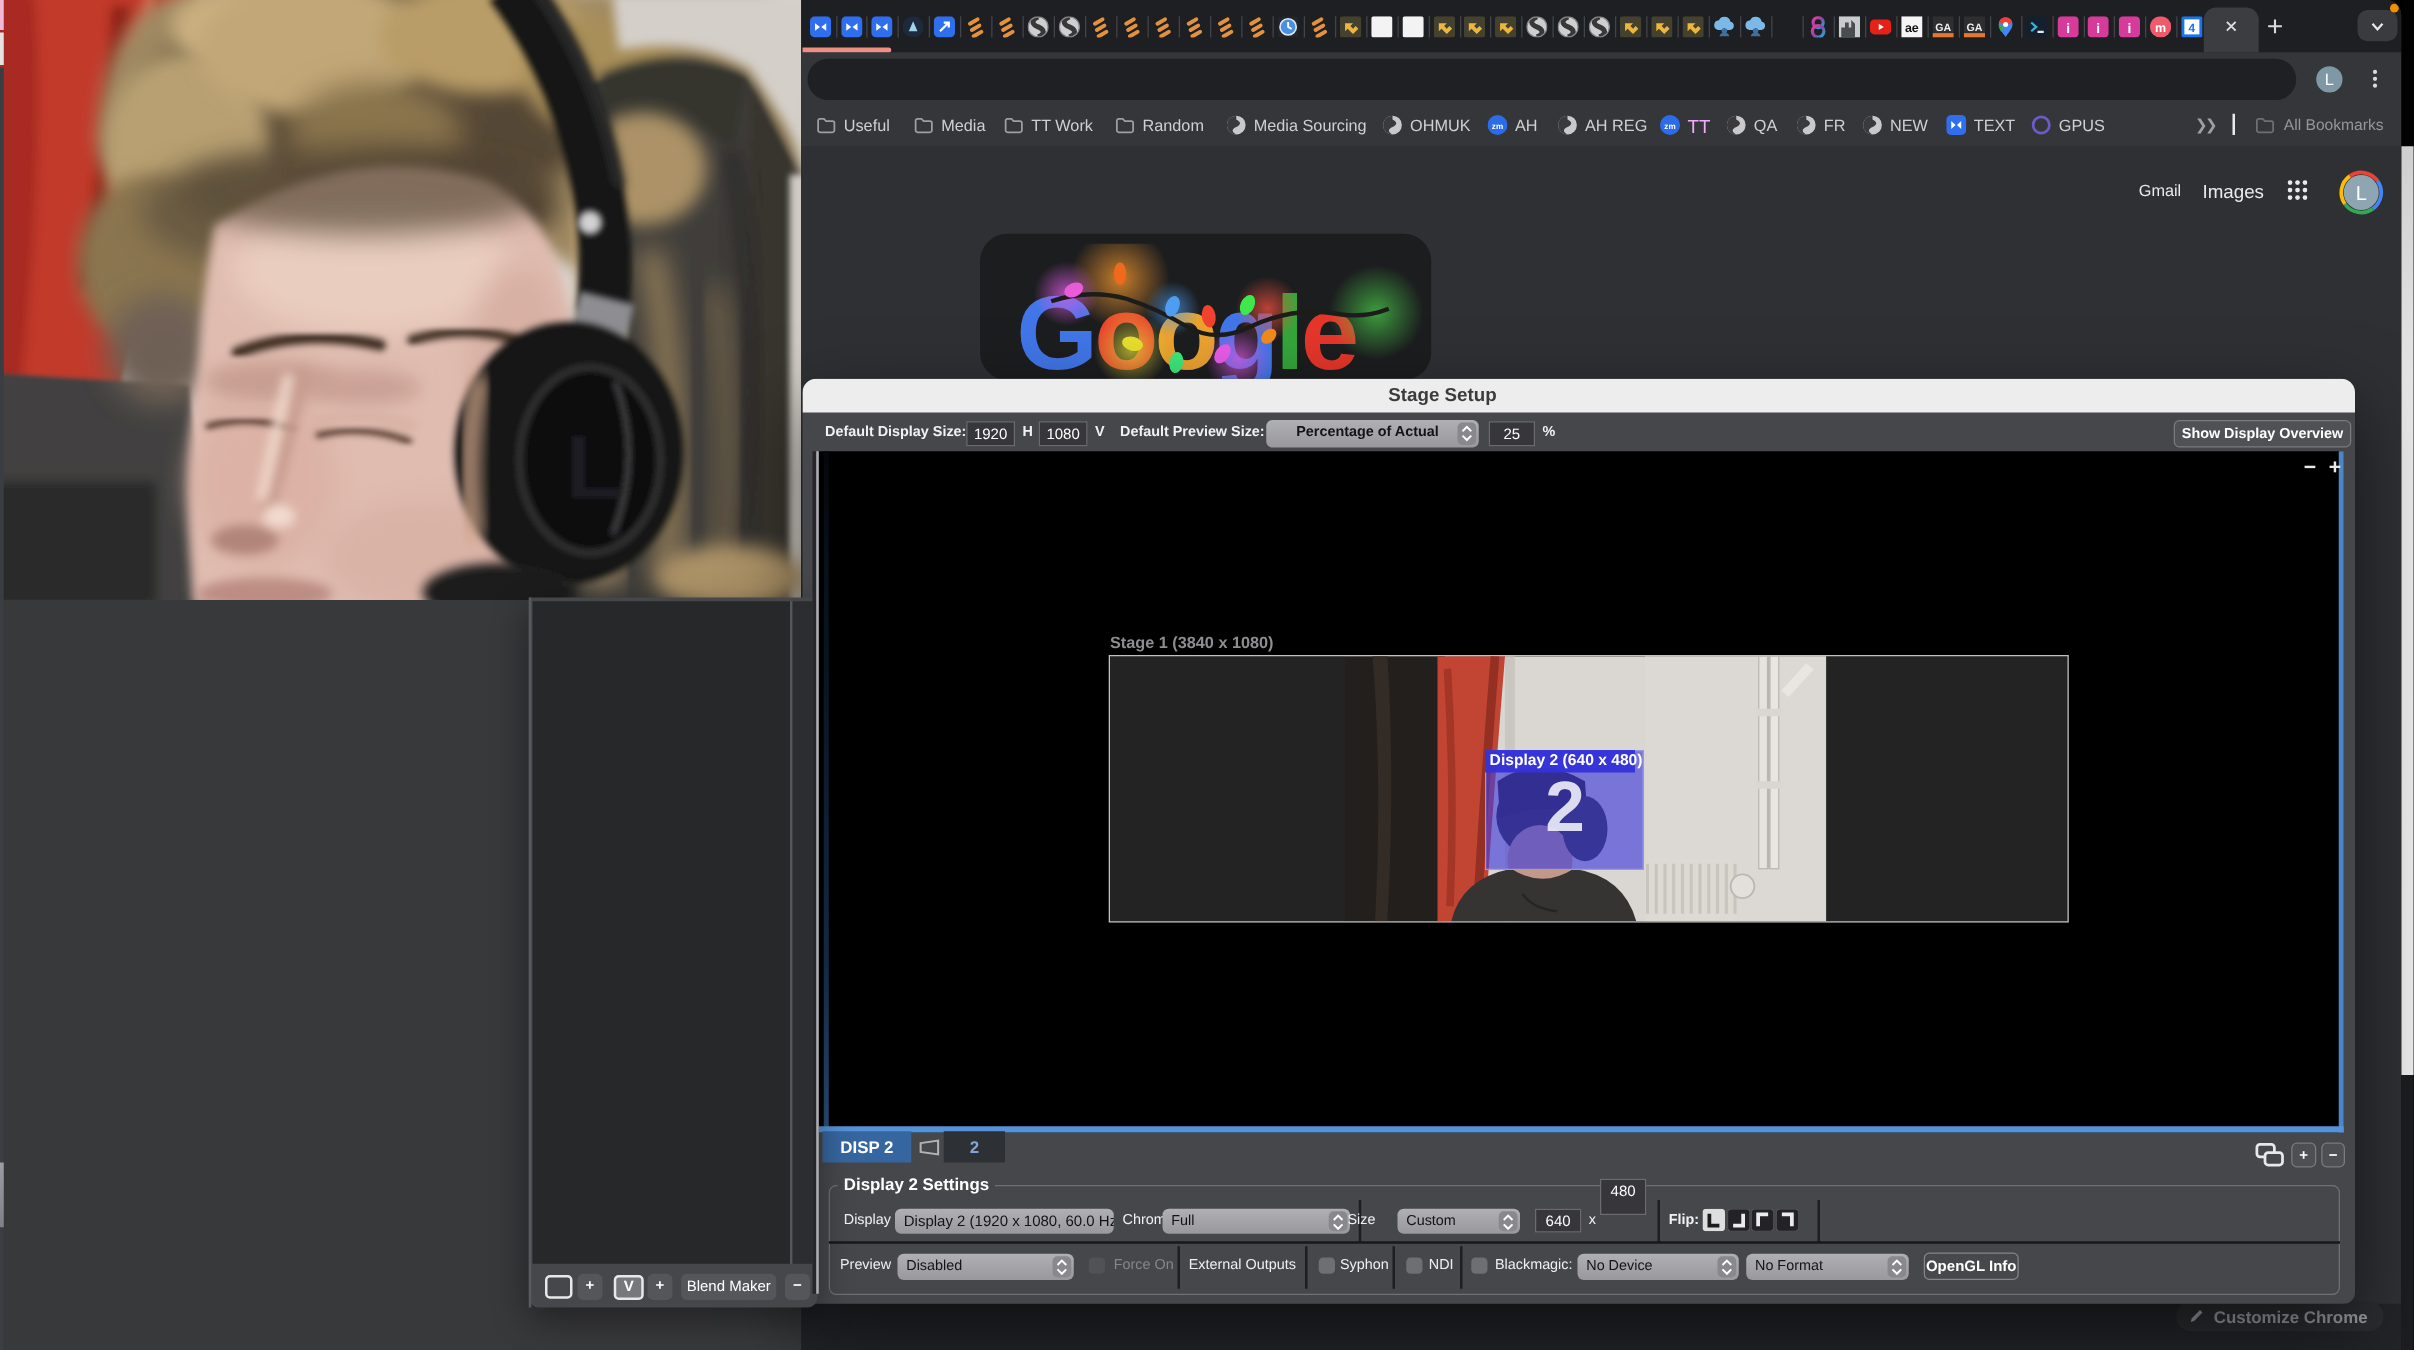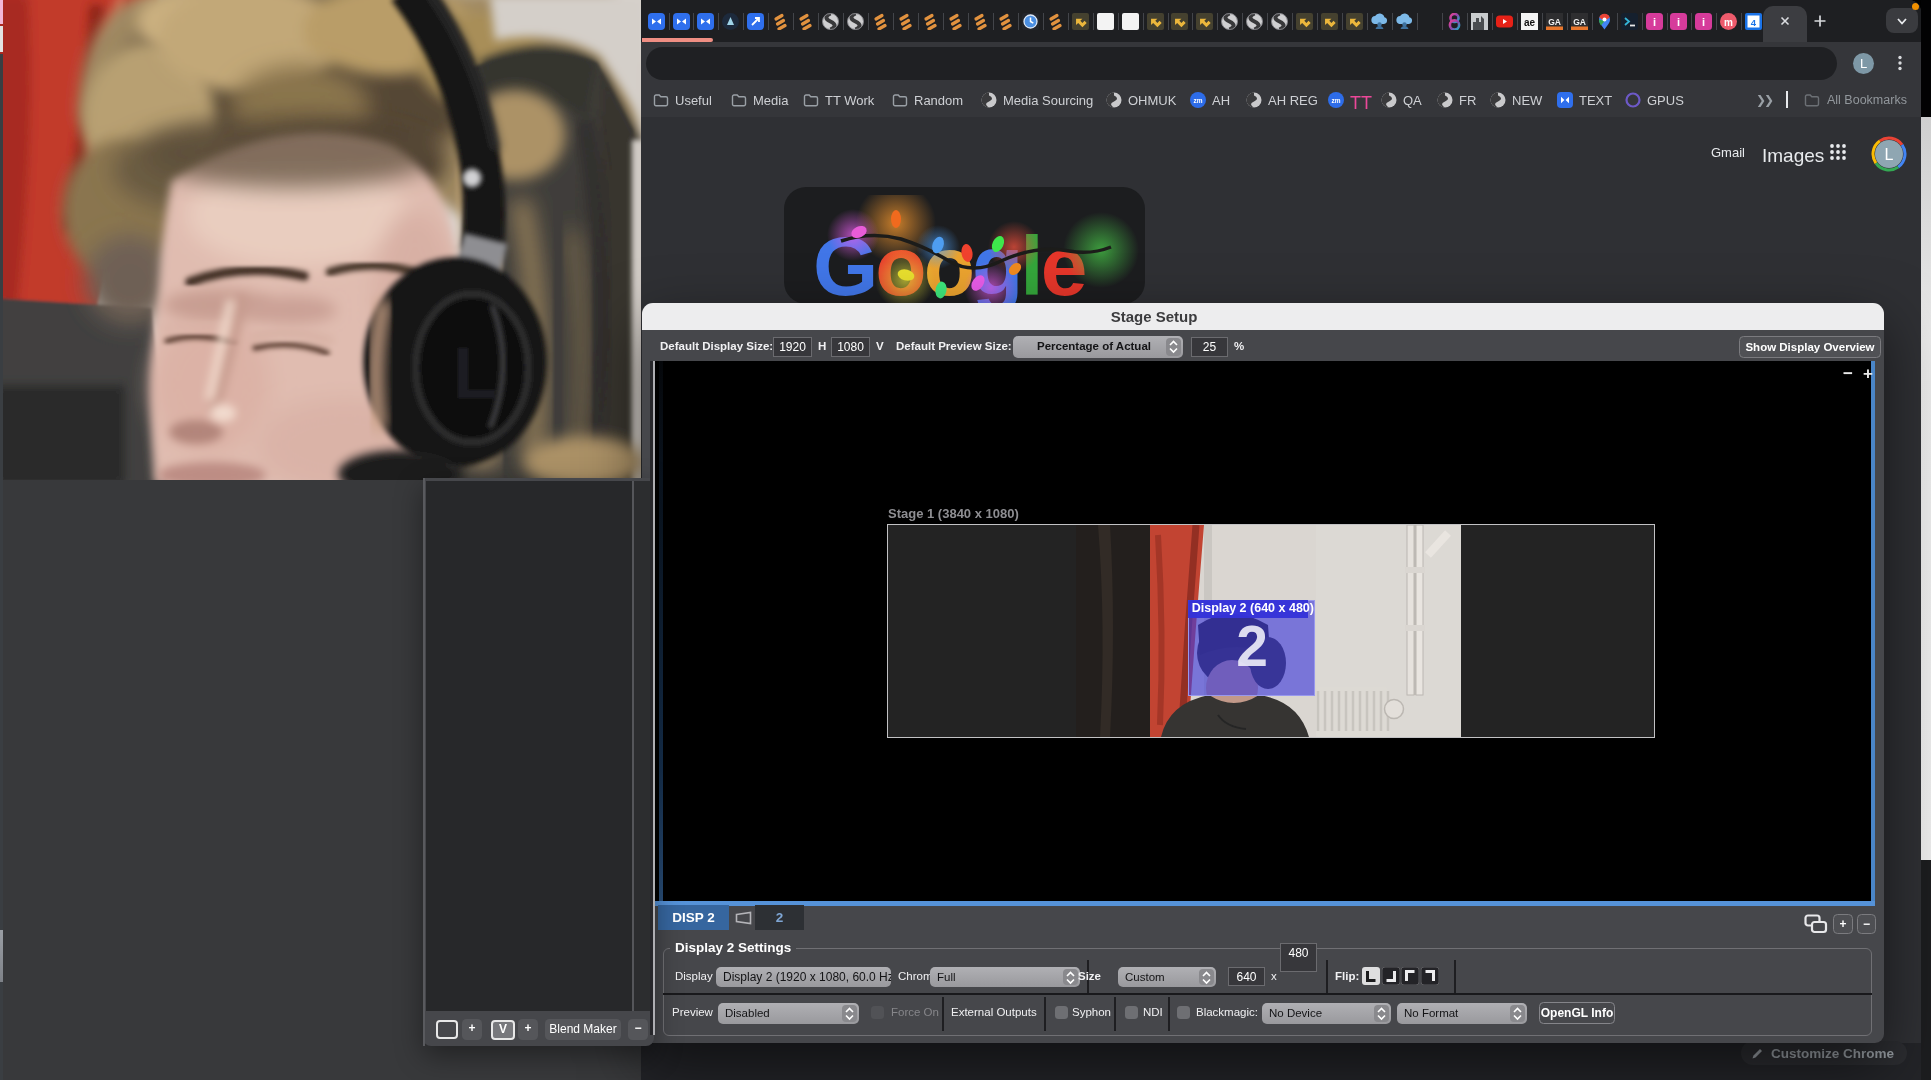--- a/index.html
+++ b/index.html
@@ -441,21 +441,21 @@
 <div class="abs" style="left:571px;top:93px;color:#ced0d4;font-size:13px;white-space:nowrap">AH</div>
 <div class="abs" style="left:605px;top:92px"><svg width="16" height="16" viewBox="0 0 16 16" style="">
           <circle cx="8" cy="8" r="7.5" fill="#c9c9cb"></circle>
           <path d="M8 .5 a7.5 7.5 0 0 0 0 15 c-3.8-2.3-3.8-4.2 0-6 s4.2-3.8 0-6 z" fill="#3a3a3c"></path>
         </svg></div>
 <div class="abs" style="left:627px;top:93px;color:#ced0d4;font-size:13px;white-space:nowrap">AH REG</div>
 <div class="abs" style="left:687px;top:92px"><svg width="16" height="16" viewBox="0 0 16 16" style="">
           <circle cx="8" cy="8" r="8" fill="#2d6ce8"></circle>
           <text x="8" y="11" font-size="6.5" font-weight="700" fill="#fff" text-anchor="middle" font-family="Liberation Sans">zm</text>
         </svg></div>
-<div class="abs" style="left:709px;top:93px;color:#ec4899;font-size:18px;white-space:nowrap">TT</div>
+<div class="abs" style="left:709px;top:93px;color:#f0abfc;font-size:15px;white-space:nowrap">TT</div>
 <div class="abs" style="left:740px;top:92px"><svg width="16" height="16" viewBox="0 0 16 16" style="">
           <circle cx="8" cy="8" r="7.5" fill="#c9c9cb"></circle>
           <path d="M8 .5 a7.5 7.5 0 0 0 0 15 c-3.8-2.3-3.8-4.2 0-6 s4.2-3.8 0-6 z" fill="#3a3a3c"></path>
         </svg></div>
 <div class="abs" style="left:762px;top:93px;color:#ced0d4;font-size:13px;white-space:nowrap">QA</div>
 <div class="abs" style="left:796px;top:92px"><svg width="16" height="16" viewBox="0 0 16 16" style="">
           <circle cx="8" cy="8" r="7.5" fill="#c9c9cb"></circle>
           <path d="M8 .5 a7.5 7.5 0 0 0 0 15 c-3.8-2.3-3.8-4.2 0-6 s4.2-3.8 0-6 z" fill="#3a3a3c"></path>
         </svg></div>
 <div class="abs" style="left:818px;top:93px;color:#ced0d4;font-size:13px;white-space:nowrap">FR</div>
@@ -474,21 +474,21 @@
         </svg></div>
 <div class="abs" style="left:1006px;top:93px;color:#ced0d4;font-size:13px;white-space:nowrap">GPUS</div>
 <div class="abs" style="left:1115px;top:93px;color:#9aa0a6;font-size:12px;letter-spacing:-2px">❯❯</div>
 <div class="abs" style="left:1145px;top:91px;width:2px;height:17px;background:#e8eaed"></div>
 <div class="abs" style="left:1163px;top:92px;opacity:.55"><svg width="16" height="16" viewBox="0 0 16 16" style="">
           <path d="M1.5 4.5 a1.5 1.5 0 0 1 1.5-1.5 h3.2 l1.6 1.8 h5.2 a1.5 1.5 0 0 1 1.5 1.5 v6 a1.5 1.5 0 0 1-1.5 1.5 h-10 a1.5 1.5 0 0 1-1.5-1.5 Z" fill="none" stroke="#9aa0a6" stroke-width="1.4"></path>
         </svg></div>
 <div class="abs" style="left:1186px;top:93px;color:#92979c;font-size:12.5px">All Bookmarks</div>
 <div class="abs" style="left:0;top:117px;width:1280px;height:963px;background:#2f3034"></div>
 <div class="abs" style="left:1070px;top:145px;color:#e8eaed;font-size:13px">Gmail</div>
-<div class="abs" style="left:1121px;top:145px;color:#e8eaed;font-size:19px">Images</div>
+<div class="abs" style="left:1121px;top:145px;color:#e8eaed;font-size:15px">Images</div>
 <div class="abs" style="left:1189px;top:144px"><svg width="16" height="16" viewBox="0 0 16 16" style="">
           <circle cx="2" cy="2" r="1.9" fill="#e8eaed"></circle>
           <circle cx="2" cy="8" r="1.9" fill="#e8eaed"></circle>
           <circle cx="2" cy="14" r="1.9" fill="#e8eaed"></circle>
           <circle cx="8" cy="2" r="1.9" fill="#e8eaed"></circle>
           <circle cx="8" cy="8" r="1.9" fill="#e8eaed"></circle>
           <circle cx="8" cy="14" r="1.9" fill="#e8eaed"></circle>
           <circle cx="14" cy="2" r="1.9" fill="#e8eaed"></circle>
           <circle cx="14" cy="8" r="1.9" fill="#e8eaed"></circle>
           <circle cx="14" cy="14" r="1.9" fill="#e8eaed"></circle>
@@ -638,21 +638,21 @@
 <div class="abs btn" style="left:1215px;top:611px;width:19px;height:20px;line-height:18px;background:#4e4f53">−</div>
 <div class="abs" style="left:21px;top:645px;width:1209px;height:88px;border:1.5px solid #707074;border-radius:6px"></div>
 <div class="abs" style="left:28px;top:637px;background:#46474b;padding:0 5px;color:#fff;font-size:13.5px;font-weight:700">Display 2 Settings</div>
 <div class="abs lbl" style="left:33px;top:667px;font-weight:400">Display</div>
 <div class="abs pop" style="left:74px;top:664px;width:175px;height:20px;font-weight:400;padding-left:7px;font-size:12px">Display 2 (1920 x 1080, 60.0 Hz)</div>
 <div class="abs lbl" style="left:256px;top:667px;font-weight:400">Chrome:</div>
 <div class="abs pop" style="left:288px;top:664px;width:150px;height:20px;font-weight:400;padding-left:7px">Full<div class="chev"><svg width="15" height="15" viewBox="0 0 15 15" style="">
             <path d="M4 6 7.5 2.5 11 6 M4 9.5 7.5 13 11 9.5" stroke="#fff" stroke-width="1.6" fill="none"></path>
           </svg></div></div>
 <div class="abs vsep" style="left:445px;top:657px;height:34px"></div>
-<div class="abs lbl" style="left:436px;top:667px;font-weight:700">Size</div>
+<div class="abs lbl" style="left:436px;top:667px;font-weight:400">Size</div>
 <div class="abs pop" style="left:476px;top:664px;width:98px;height:20px;font-weight:400;padding-left:7px">Custom<div class="chev"><svg width="15" height="15" viewBox="0 0 15 15" style="">
             <path d="M4 6 7.5 2.5 11 6 M4 9.5 7.5 13 11 9.5" stroke="#fff" stroke-width="1.6" fill="none"></path>
           </svg></div></div>
 <div class="abs inp" style="left:586px;top:664px;width:37px;height:19px">640</div>
 <div class="abs lbl" style="left:629px;top:667px;font-weight:400">x</div>
 <div class="abs inp" style="left:638px;top:640px;width:37px;height:29px">480</div>
 <div class="abs vsep" style="left:684px;top:657px;height:34px"></div>
 <div class="abs lbl" style="left:693px;top:667px">Flip:</div>
 <div class="abs" style="left:720.0px;top:664px"><svg width="18" height="18" viewBox="0 0 18 18" style="">
           <rect width="18" height="18" rx="3" fill="#dededf"></rect>

